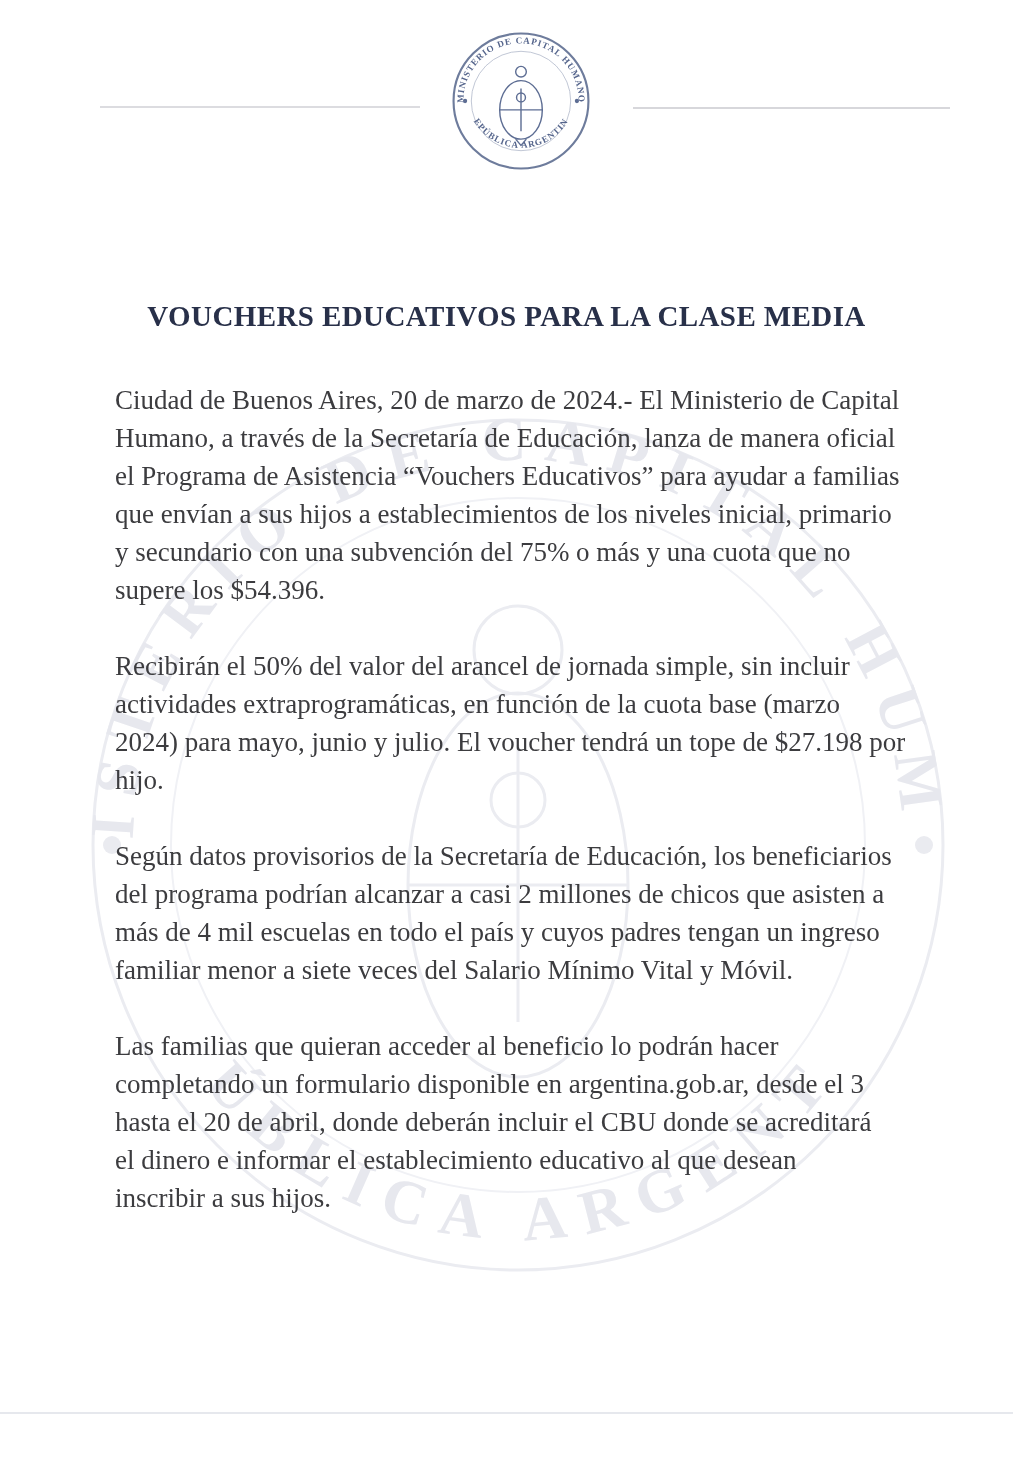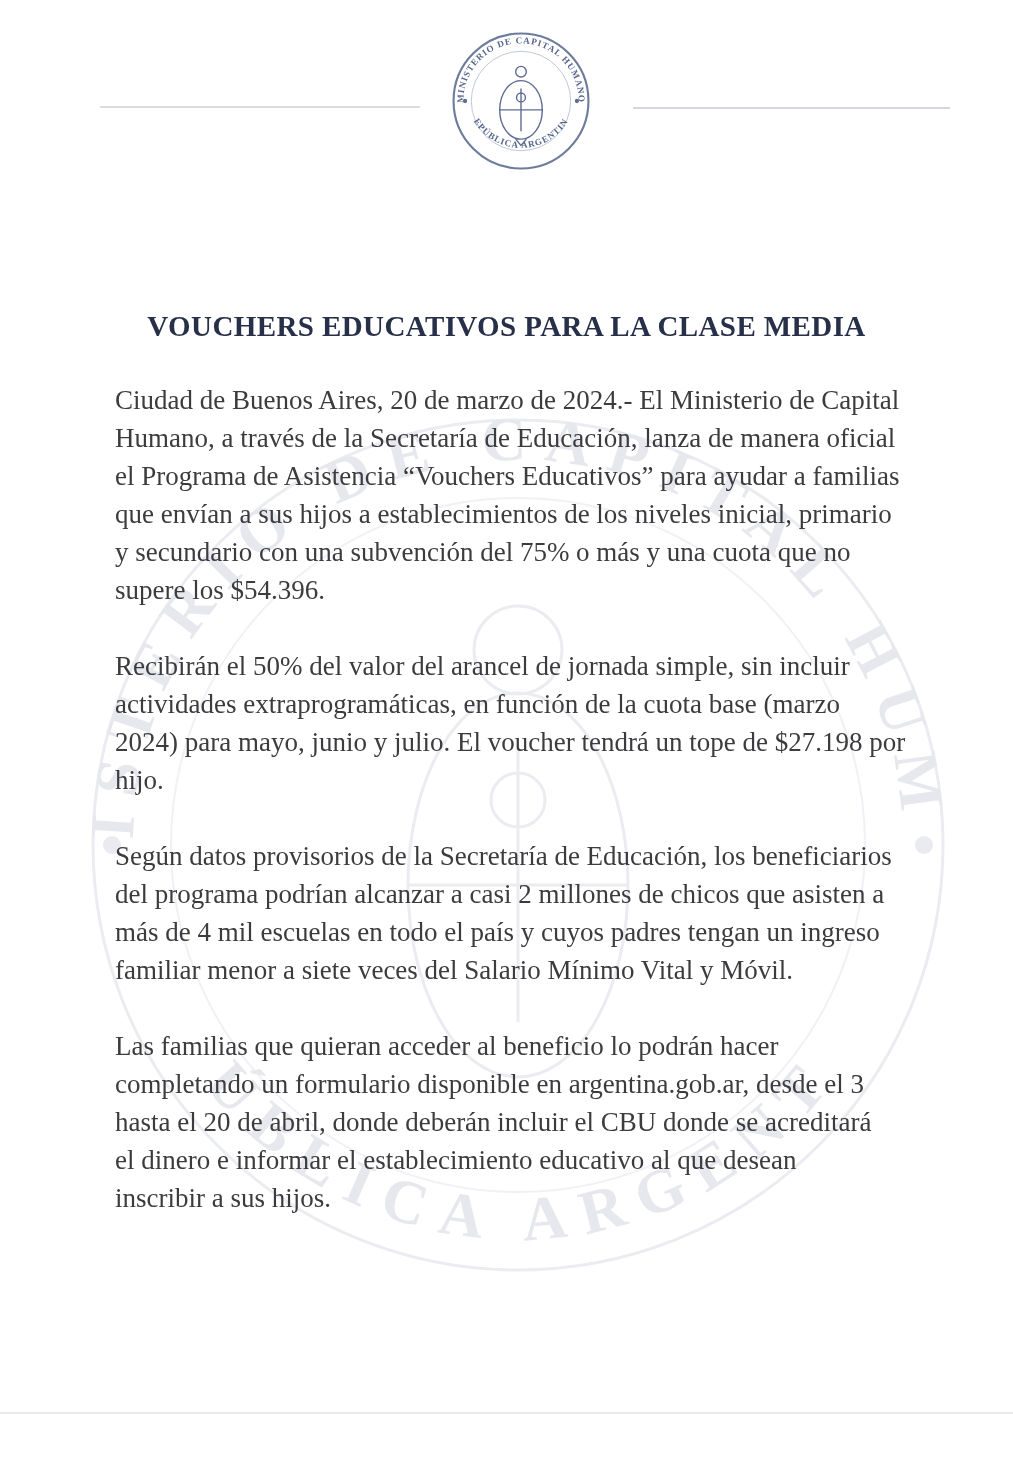--- a/index.html
+++ b/index.html
@@ -42,21 +42,21 @@
     fill: #e7e8ee; font-family: "Liberation Serif", serif;
     font-size: 62px; font-weight: bold; letter-spacing: 17px;
   }
   .watermark .wm-dot { fill: #eaebf0; }
 
   
   .content { position: relative; z-index: 1; }
 
   h1.doc-title {
     position: absolute; top: 300px; left: 0; right: 0;
-    margin: 10px; text-align: center;
+    margin: 0; text-align: center;
     font-size: 29px; font-weight: bold; color: #283049;
     letter-spacing: 0.4px;
   }
 
   .body-text {
     position: absolute; top: 381px; left: 103px; right: 30px;
     color: #3c3c3f;
     font-size: 27px; line-height: 38px;
   }
   .body-text p {

